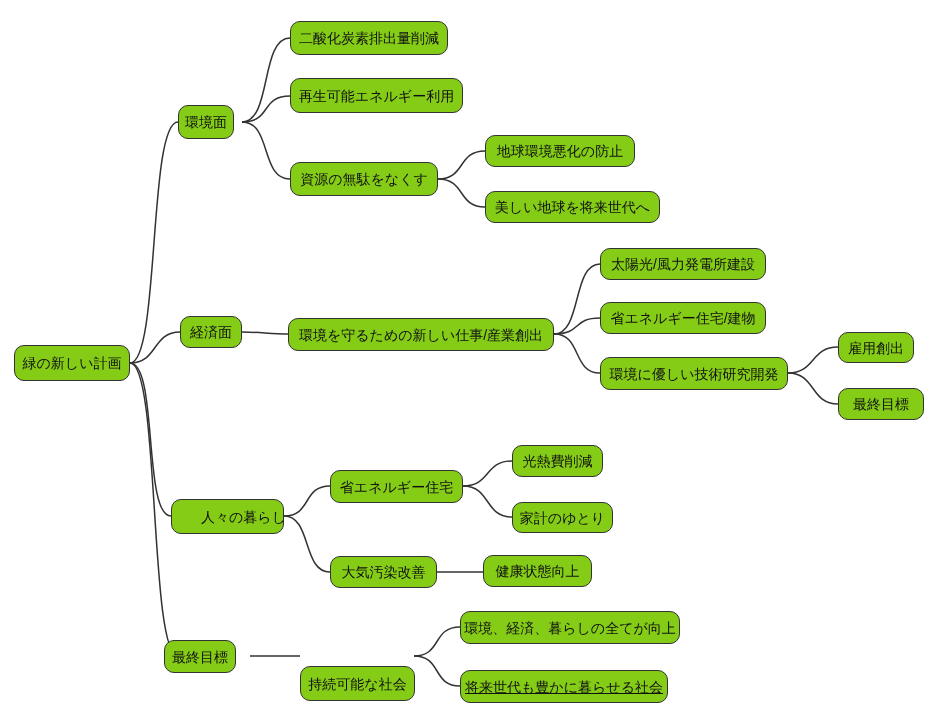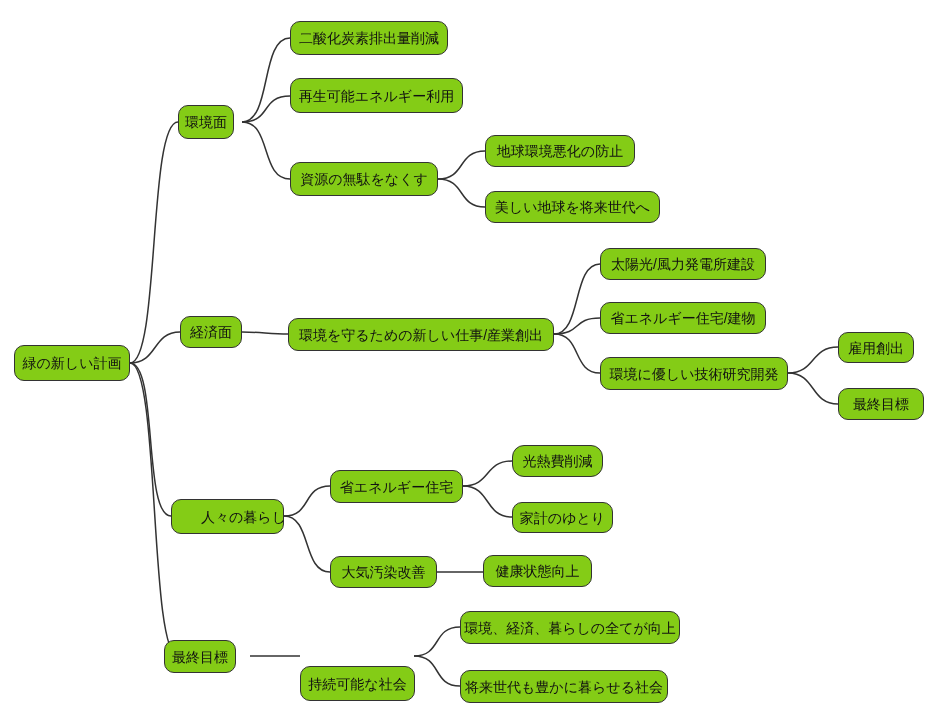--- a/index.html
+++ b/index.html
@@ -69,22 +69,22 @@
   <div class="node" style="left:485px;top:191px;width:175px;height:32px;">美しい地球を将来世代へ</div>
 
   <div class="node" style="left:288px;top:318px;width:266px;height:33px;">環境を守るための新しい仕事/産業創出</div>
   <div class="node" style="left:600px;top:248px;width:166px;height:32px;">太陽光/風力発電所建設</div>
   <div class="node" style="left:600px;top:302px;width:166px;height:32px;">省エネルギー住宅/建物</div>
   <div class="node" style="left:600px;top:357px;width:188px;height:33px;">環境に優しい技術研究開発</div>
   <div class="node" style="left:838px;top:332px;width:76px;height:31px;text-align:right;">雇用創出</div>
   <div class="node" style="left:838px;top:388px;width:86px;height:32px;">最終目標</div>
 
   <div class="node" style="left:330px;top:470px;width:133px;height:33px;">省エネルギー住宅</div>
-  <div class="node" style="left:512px;top:445px;width:91px;height:32px;border-radius:12px;">光熱費削減</div>
+  <div class="node" style="left:512px;top:445px;width:91px;height:32px;">光熱費削減</div>
   <div class="node" style="left:512px;top:502px;width:101px;height:31px;">家計のゆとり</div>
   <div class="node" style="left:330px;top:556px;width:107px;height:32px;">大気汚染改善</div>
   <div class="node" style="left:483px;top:555px;width:109px;height:32px;">健康状態向上</div>
 
   <div class="node" style="left:300px;top:639px;width:115px;height:35px;margin-top:27px;">持続可能な社会</div>
   <div class="node" style="left:460px;top:611px;width:220px;height:33px;">環境、経済、暮らしの全てが向上</div>
-  <div class="node" style="left:460px;top:670px;width:208px;height:33px;">将来世代も豊かに暮らせる社会</div>
+  <div class="node" style="left:460px;top:670px;width:208px;height:33px;text-decoration:underline;">将来世代も豊かに暮らせる社会</div>
 
 </div>
 
 </body></html>

